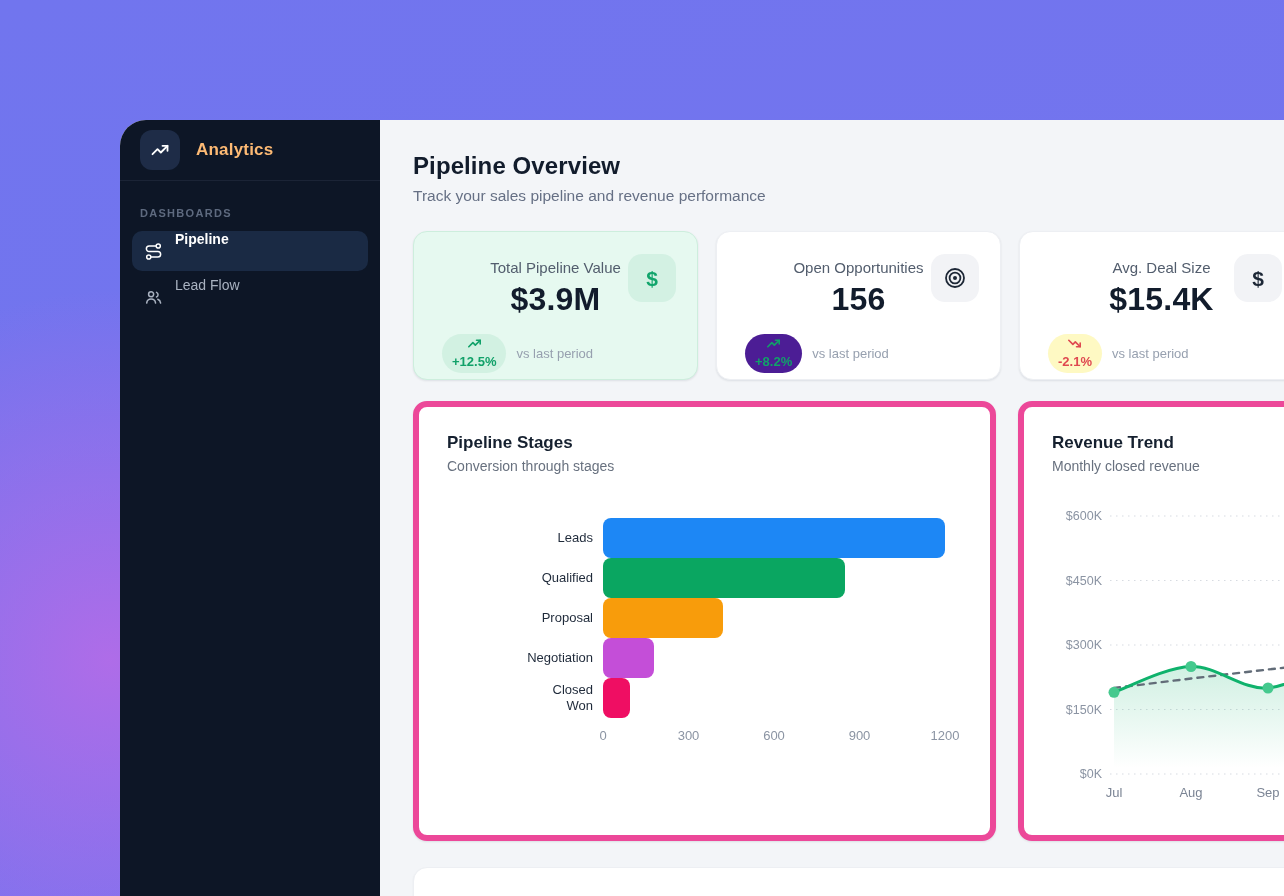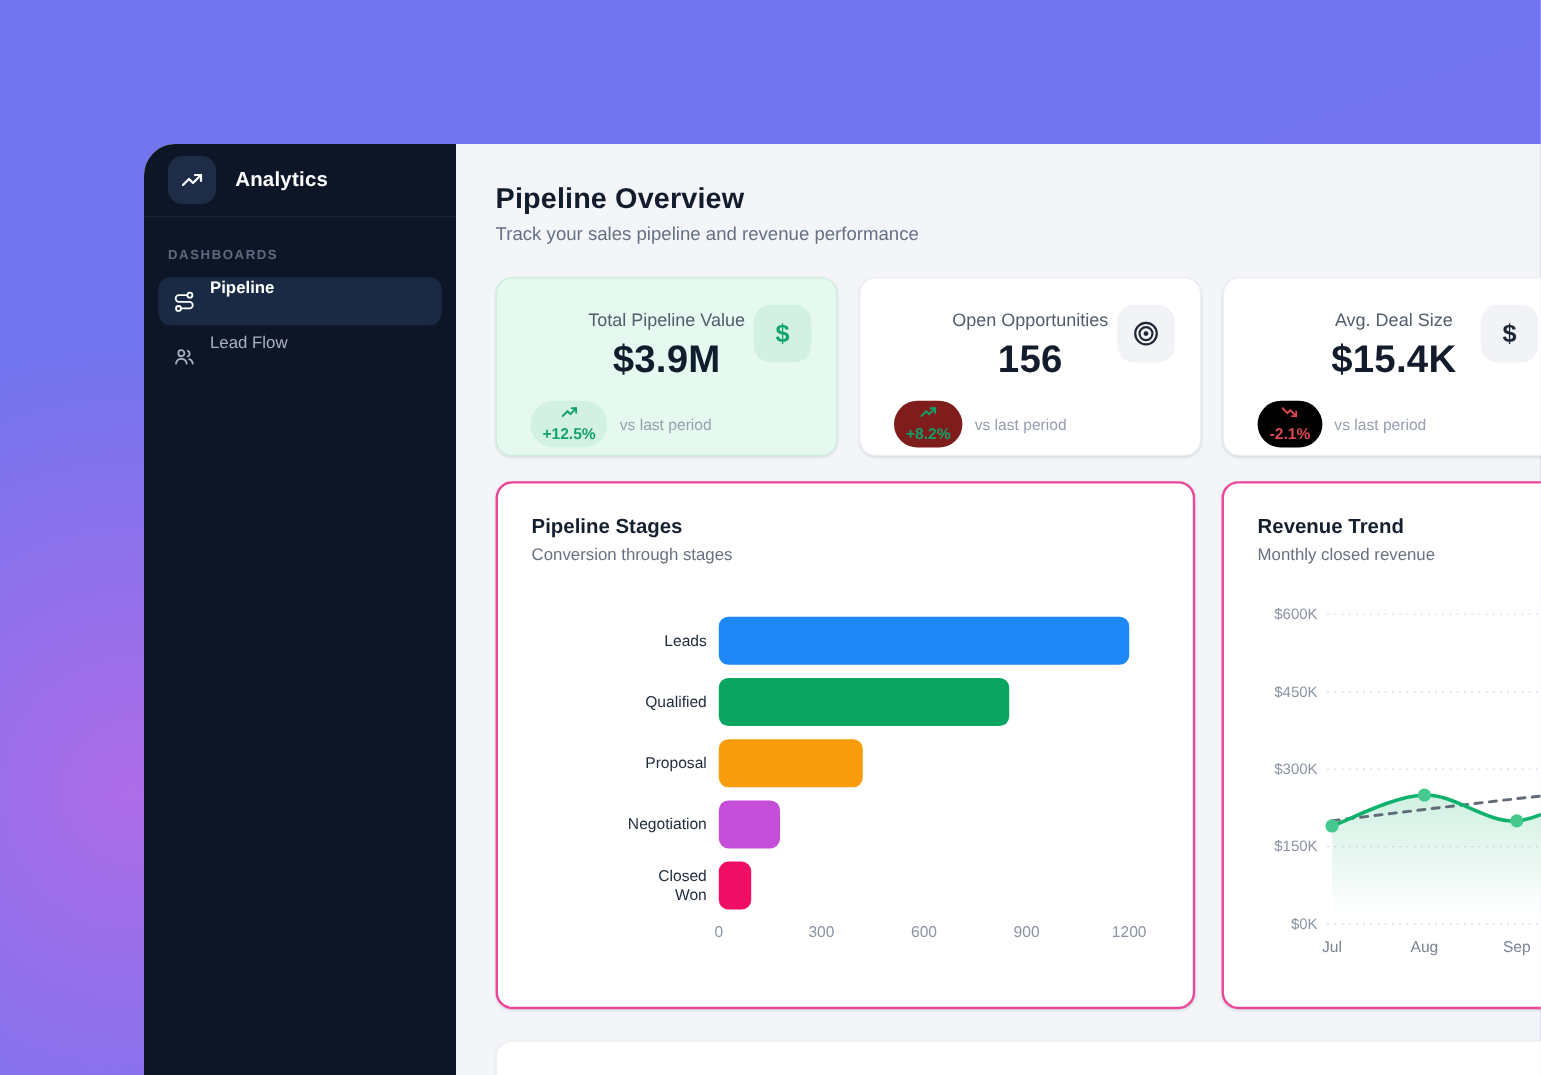--- a/index.html
+++ b/index.html
@@ -19,61 +19,61 @@
     background:#f3f5f8;
     border-radius:26px 0 0 0;
     overflow:hidden;
     display:flex;
   }
 
   
   .sidebar { width:260px; min-width:260px; background:#0d1626; color:#a9b2c0; height:100%; }
   .logo-row { display:flex; align-items:center; gap:16px; padding:14px 20px; height:61px; border-bottom:1px solid #1b2436; }
   .logo-tile { width:40px; height:40px; border-radius:12px; background:#1e2c47; display:flex; align-items:center; justify-content:center; color:#fff; }
-  .app-title { color:#ffffff; font-size:17px; font-weight:700; letter-spacing:.2px; }
+  .app-title { color:#fdba74; font-size:17px; font-weight:700; letter-spacing:.2px; }
   .nav-section { padding:10px 12px 0 12px; }
   .nav-label { color:#5e6a7f; font-size:11px; font-weight:700; letter-spacing:1.3px; padding:16px 8px 12px 8px; }
   .nav-item { display:flex; gap:12px; height:40px; padding:0 12px; border-radius:10px; margin-bottom:6px; font-size:14px; font-weight:500; color:#a9b2c0; cursor:pointer; }
   .nav-item.active { background:#1a2a44; color:#ffffff; font-weight:600; }
   .nav-item .nav-icon { display:flex; align-items:center; color:currentColor; }
 
   
   .main { flex:1; padding:32px 0 0 33px; }
   .page-title { color:#121c2c; font-size:24px; font-weight:800; letter-spacing:.1px; }
   .page-subtitle { margin-top:7px; color:#667085; font-size:15.5px; }
 
   
   .stats-row { margin-top:26px; display:grid; grid-template-columns:285px 285px 285px; column-gap:18px; }
   .stat-card { position:relative; height:149px; background:#ffffff; border:1px solid #edeff3; border-radius:14px; padding:27px 28px;
     box-shadow:0 1px 2px rgba(23,30,54,.06), 0 1px 3px rgba(23,30,54,.04);text-align:center; }
   .stat-card.highlight { background:#e6f9f0; border-color:#cdeedd; }
   .stat-label { color:#525d6d; font-size:15px; font-weight:500; }
   .stat-value { margin-top:5px; color:#121c2c; font-size:32px; font-weight:800; letter-spacing:.2px; }
   .stat-foot { margin-top:16px; display:flex; align-items:center; gap:10px; }
   .change-badge { display:inline-flex; align-items:center; gap:5px; border-radius:999px; padding:4px 10px; font-size:13px; font-weight:700;flex-direction:column; }
-  .stat-card.up .change-badge { background:#7f1d1d; color:#11a169; }
+  .stat-card.up .change-badge { background:#4c1d95; color:#11a169; }
   .stat-card.highlight.up .change-badge { background:#d2f1e2; }
-  .stat-card.down .change-badge { background:#000000; color:#df4850; }
+  .stat-card.down .change-badge { background:#fef9c3; color:#df4850; }
   .compare-label { color:#97a0af; font-size:13px; }
   .icon-tile { position:absolute; top:22px; right:21px; width:48px; height:48px; border-radius:14px; background:#f2f3f6; display:flex; align-items:center; justify-content:center; color:#1d2736; }
   .stat-card.highlight .icon-tile { background:#d3f1e3; color:#12a56c; }
   .dollar-glyph { font-size:21px; font-weight:600; line-height:1; }
 
   
   .charts-row { margin-top:21px; display:flex; gap:22px; align-items:flex-start; }
-  .chart-card { background:#fff; border:2px solid #ec4899; border-radius:14px; height:440px; padding:26px 28px;
+  .chart-card { background:#fff; border:6px solid #ec4899; border-radius:14px; height:440px; padding:26px 28px;
     box-shadow:0 1px 2px rgba(23,30,54,.06), 0 1px 3px rgba(23,30,54,.04); }
   .chart-card.pipeline-stages { width:583px; }
   .chart-card.revenue-trend { width:620px; }
   .chart-title { color:#15202f; font-size:17px; font-weight:700; }
   .chart-subtitle { margin-top:5px; color:#68717f; font-size:14px; }
 
   
   .bar-chart { margin-left:76px; margin-top:44px; }
-  .bar-row { display:flex; align-items:center; margin-bottom:11px; }
+  .bar-row { display:flex; align-items:center; }
   .bar-label { width:70px; min-width:70px; margin-right:10px; text-align:right; font-size:13px; color:#1f2a3a; line-height:1.25; }
   .bar-track { position:relative; width:342px; height:40px; }
   .bar { height:40px; border-radius:8px; }
   .bar-axis { position:relative; margin-left:80px; width:342px; height:18px; margin-top:10px; }
   .bar-axis span { position:absolute; transform:translateX(-50%); font-size:13px; color:#8b94a3; }
 
   
   .revenue-svg { margin-top:12px; display:block; }
 
   

